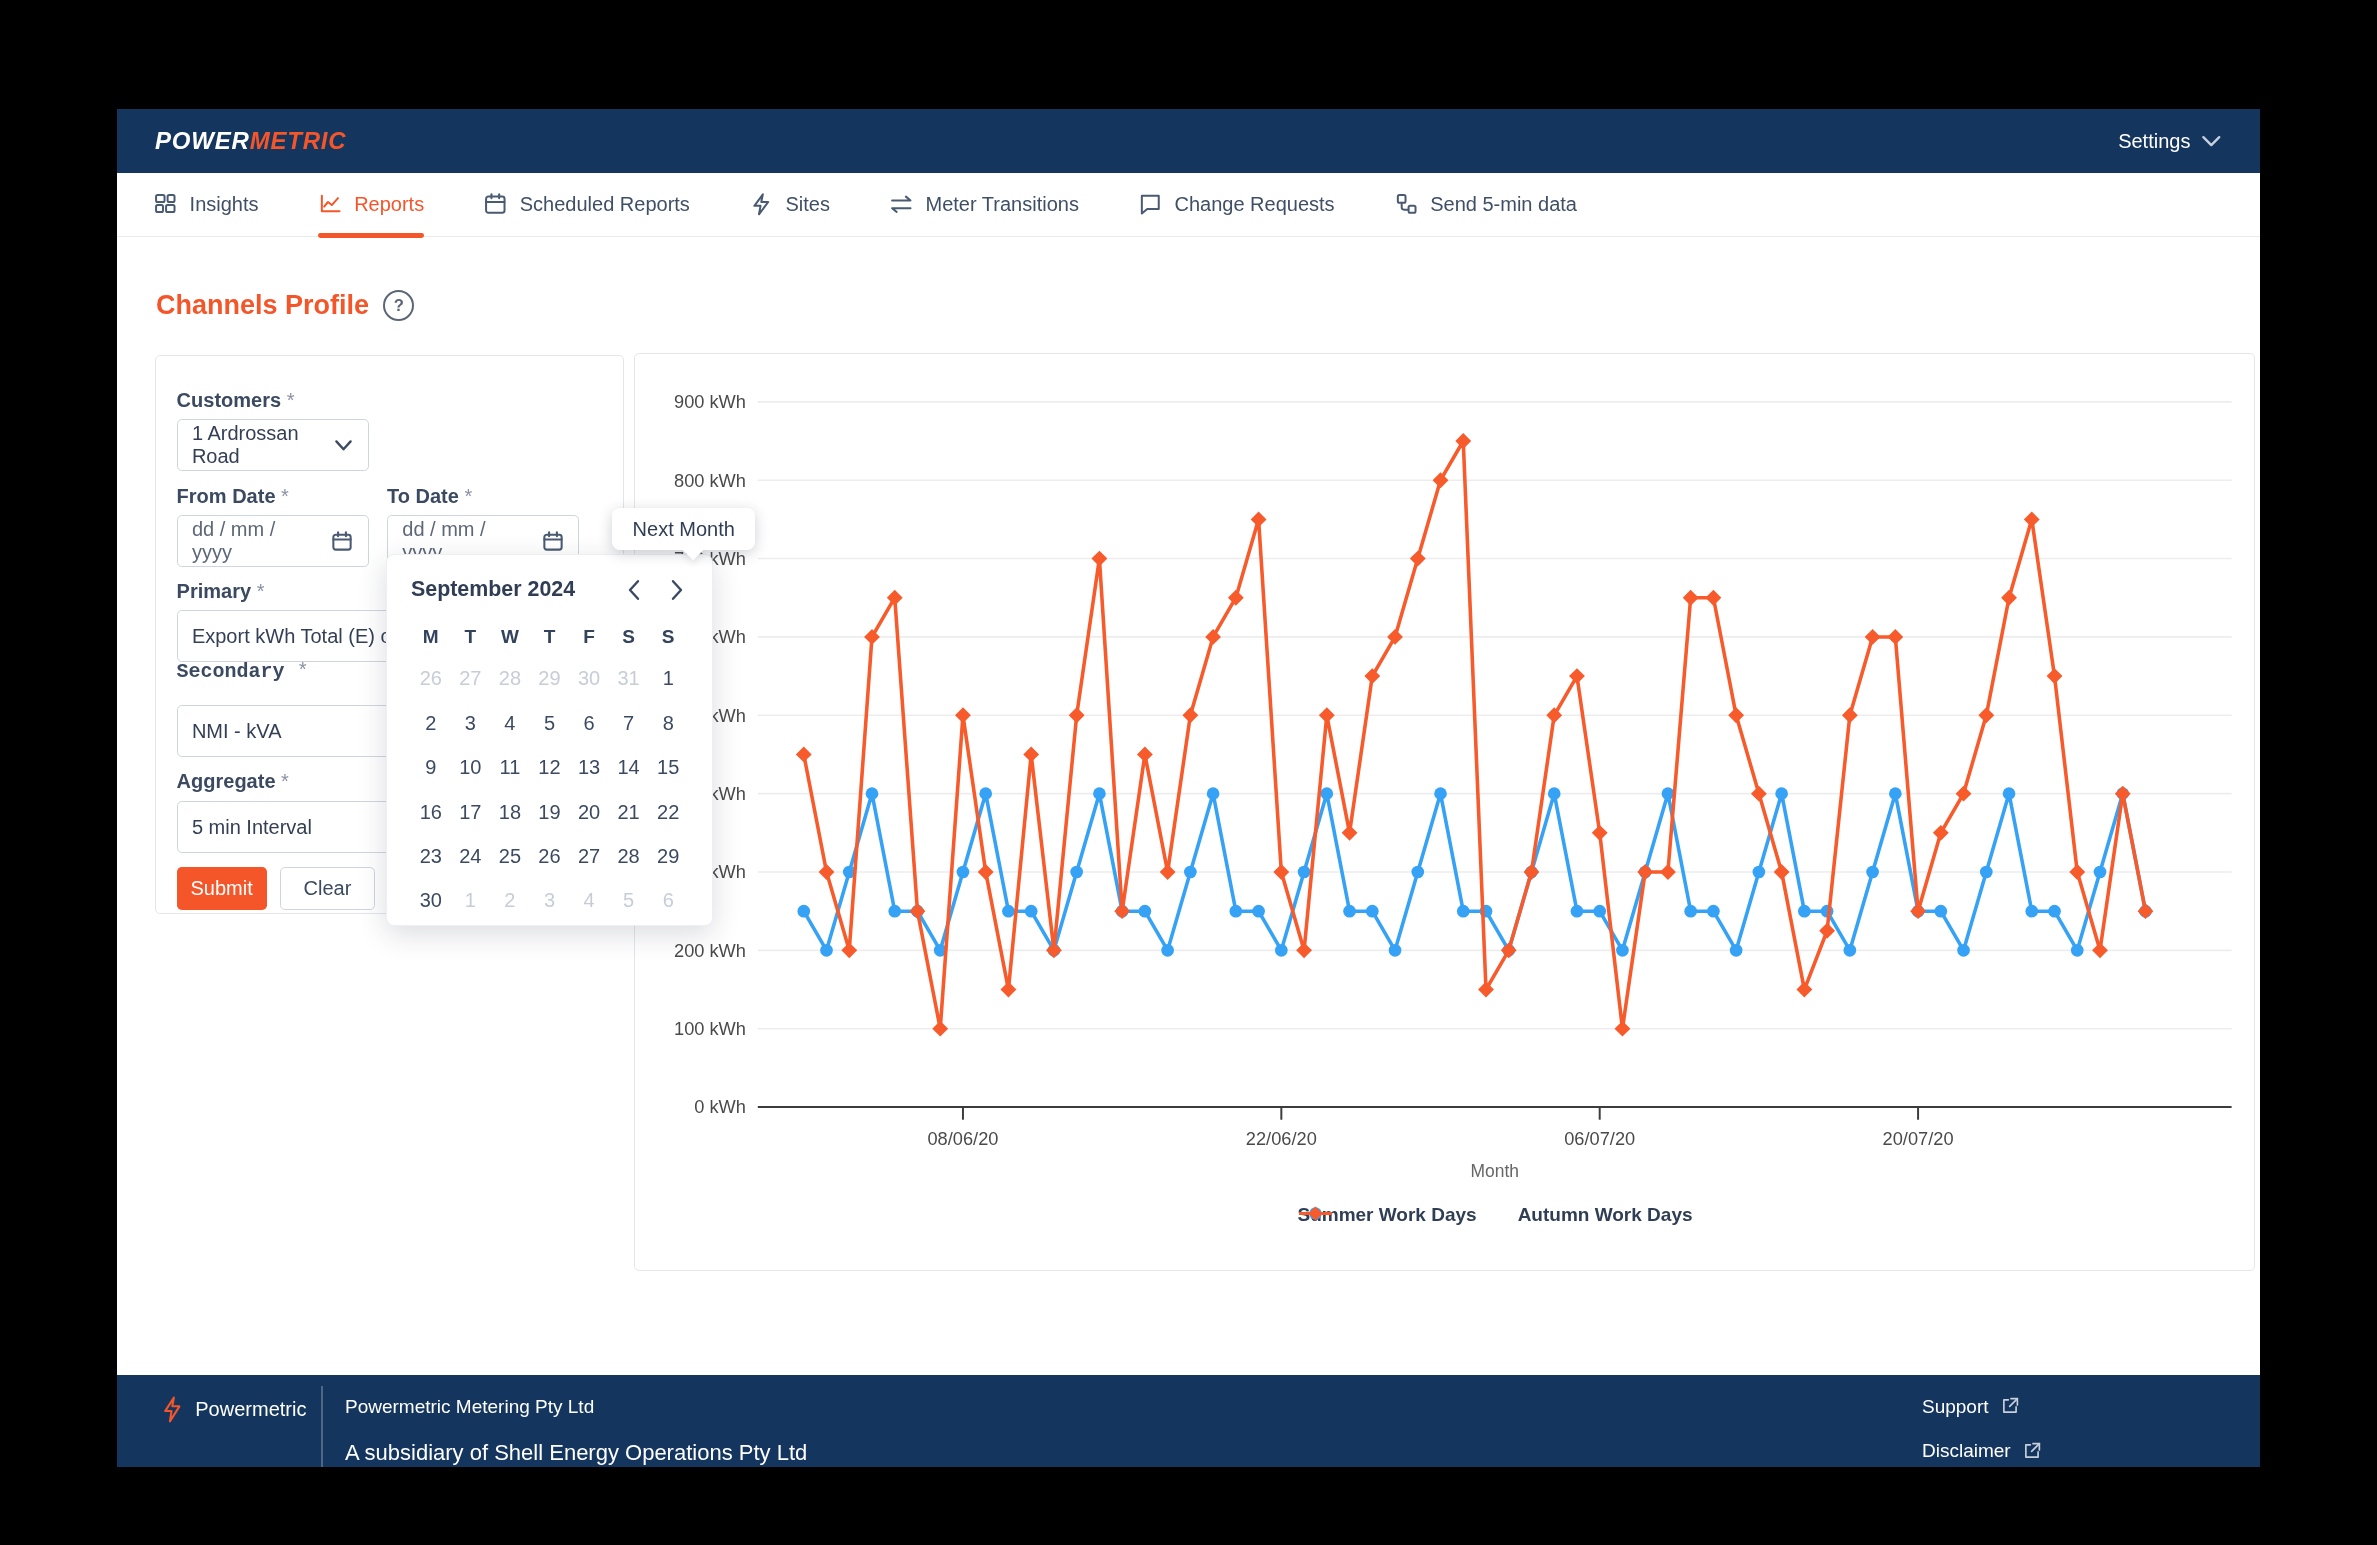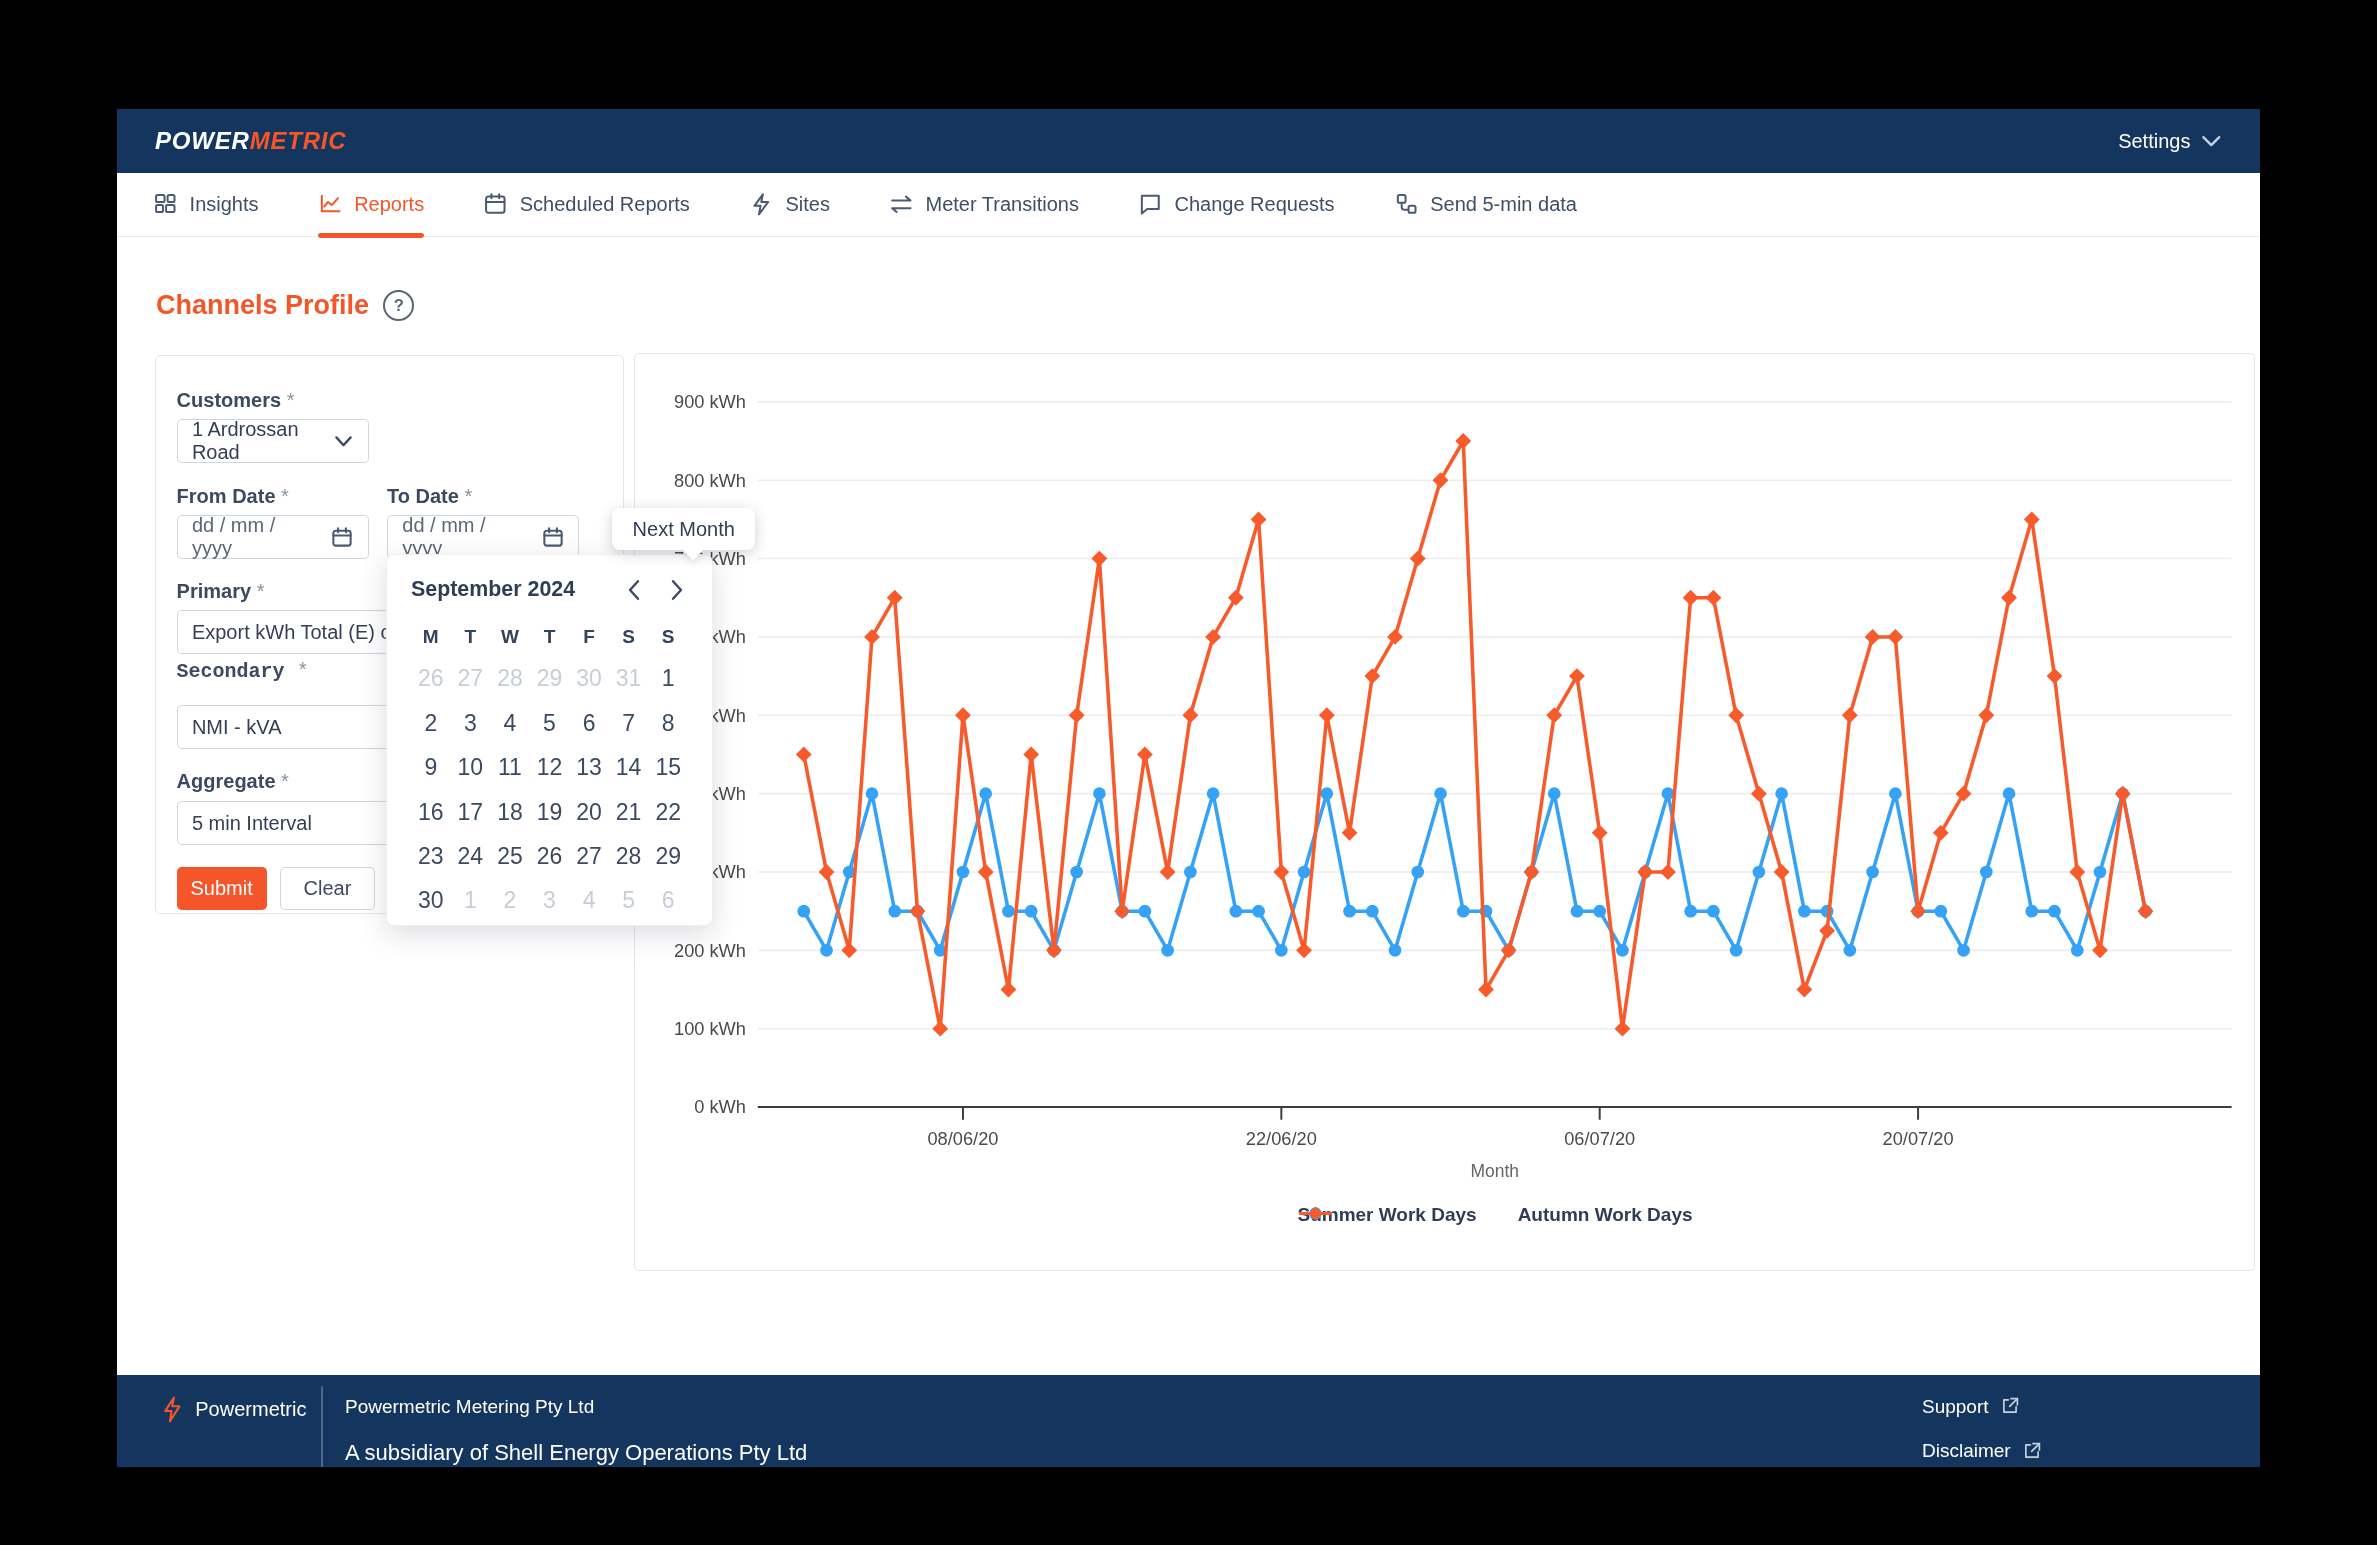--- a/index.html
+++ b/index.html
@@ -24,42 +24,42 @@
   
   .page-title-row{position:absolute;left:39px;top:181px;display:flex;align-items:center;gap:14.3px;}
   .page-title{font-size:27px;font-weight:700;color:#f4562a;}
   .help-icon{width:27px;height:27px;border-radius:50%;border:2px solid #5a6576;color:#5a6576;font-size:16.6px;font-weight:700;display:flex;align-items:center;justify-content:center;}
 
   
   .panel{position:absolute;background:#fff;border:1.6px solid #e3e6ec;border-radius:4.8px;box-sizing:border-box;}
   #form-panel{left:38px;top:246px;width:469px;height:559px;}
   .f-label{position:absolute;font-size:20px;font-weight:700;color:#3b4a61;}
   .f-label .ast{color:#8a93a3;font-weight:400;}
-  .input,.select{position:absolute;height:44px;border:1.6px solid #cfd5de;border-radius:4.8px;background:#fff;display:flex;align-items:center;padding:0 14.3px;box-sizing:border-box;font-size:20px;color:#333f55;gap:11px;}
+  .input,.select{position:absolute;height:52px;border:1.6px solid #cfd5de;border-radius:4.8px;background:#fff;display:flex;align-items:center;padding:0 14.3px;box-sizing:border-box;font-size:20px;color:#333f55;gap:11px;}
   .input .ph{color:#5c6778;}
   .input .grow,.select .grow{flex:1;}
   .btn{position:absolute;height:43px;border-radius:4.8px;font-size:20px;display:flex;align-items:center;justify-content:center;cursor:pointer;box-sizing:border-box;text-align:right;}
   .btn.primary{background:#f4562a;color:#fff;border:none;}
   .btn.ghost{background:#fff;color:#3b4a61;border:1.6px solid #cfd5de;}
 
   
   #chart-panel{left:517px;top:244px;width:1621px;height:918px;}
   #chart-panel svg{position:absolute;left:0;top:0;}
   .legend{position:absolute;left:860px;top:850px;transform:translateX(-50%);display:flex;gap:41px;align-items:center;}
   .legend-item{display:flex;align-items:center;gap:9.5px;font-size:19px;font-weight:700;color:#2f3e54;cursor:pointer;white-space:nowrap;}
 
   
   #datepicker{position:absolute;left:269px;top:445px;width:327px;height:372px;background:#fff;border:0.8px solid #edeff3;border-radius:8px;box-shadow:0 8px 28.5px rgba(30,40,60,.16);box-sizing:border-box;padding:22px 24px;z-index:5;}
   .dp-head{display:flex;align-items:center;justify-content:space-between;}
   .dp-month{font-size:21.4px;font-weight:700;color:#2f3e54;}
   .dp-navs{display:flex;gap:27px;margin-right:3.2px;}
   .dp-nav{cursor:pointer;display:flex;align-items:center;}
   .dp-grid{display:grid;grid-template-columns:repeat(7,1fr);margin-top:24px;row-gap:17.4px;}
   .dp-wd{font-size:19px;font-weight:700;color:#34435c;text-align:center;}
-  .dp-day{font-size:23px;color:#3b4a61;text-align:center;cursor:pointer;line-height:27px;}
+  .dp-day{font-size:20px;color:#3b4a61;text-align:center;cursor:pointer;line-height:27px;}
   .dp-day.muted{color:#c7cdd7;}
 
   
   #tooltip{position:absolute;left:495px;top:399px;background:#fff;border-radius:8px;box-shadow:0 3.2px 14.3px rgba(30,40,60,.22);padding:9.5px 20.6px;font-size:20px;color:#2f3e54;z-index:6;white-space:nowrap;}
   #tooltip::after{content:"";position:absolute;left:73px;bottom:-7.1px;width:16px;height:16px;background:#fff;transform:rotate(45deg);box-shadow:3.2px 3.2px 6.3px rgba(30,40,60,.08);}
 
   
   .footer{position:absolute;left:0;top:1266px;width:100%;height:92px;background:#14355e;color:#fff;box-sizing:border-box;}
   .foot-brand{position:absolute;left:45px;top:20.6px;display:flex;align-items:center;gap:12.7px;font-size:20px;}
   .foot-divider{position:absolute;left:204px;top:11px;bottom:-8px;width:1.6px;background:rgba(255,255,255,.25);}

